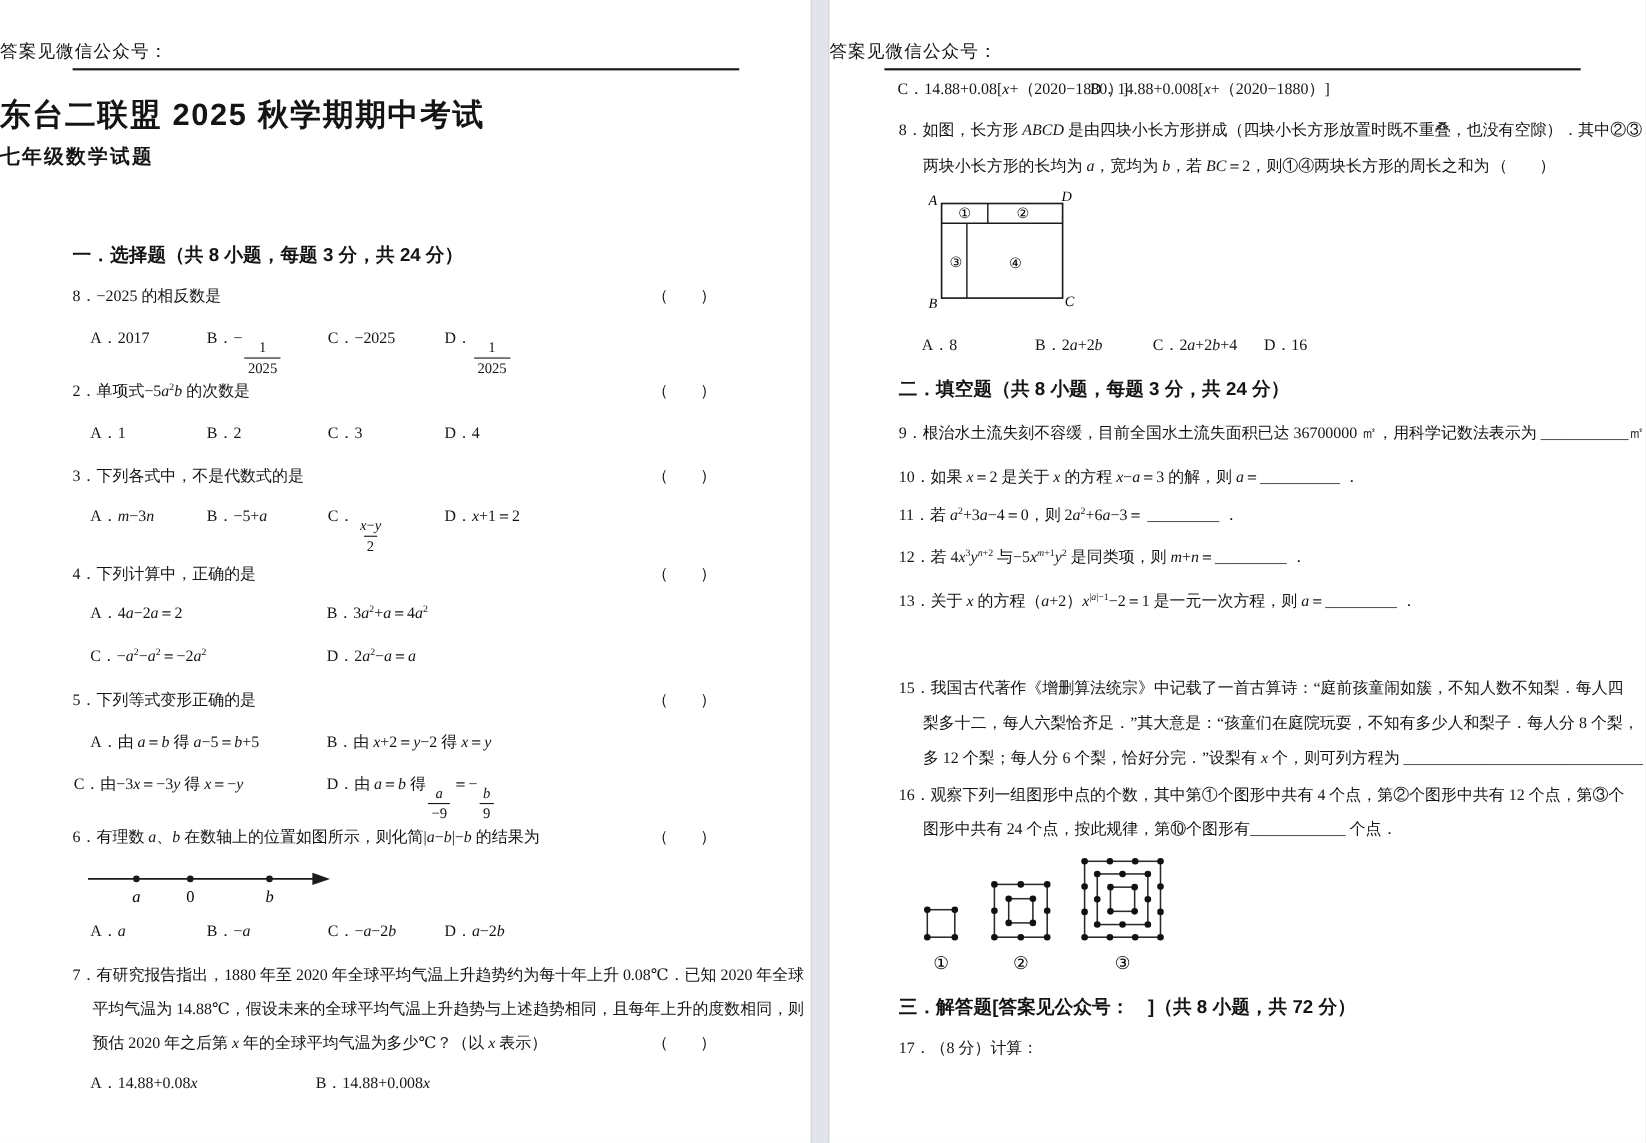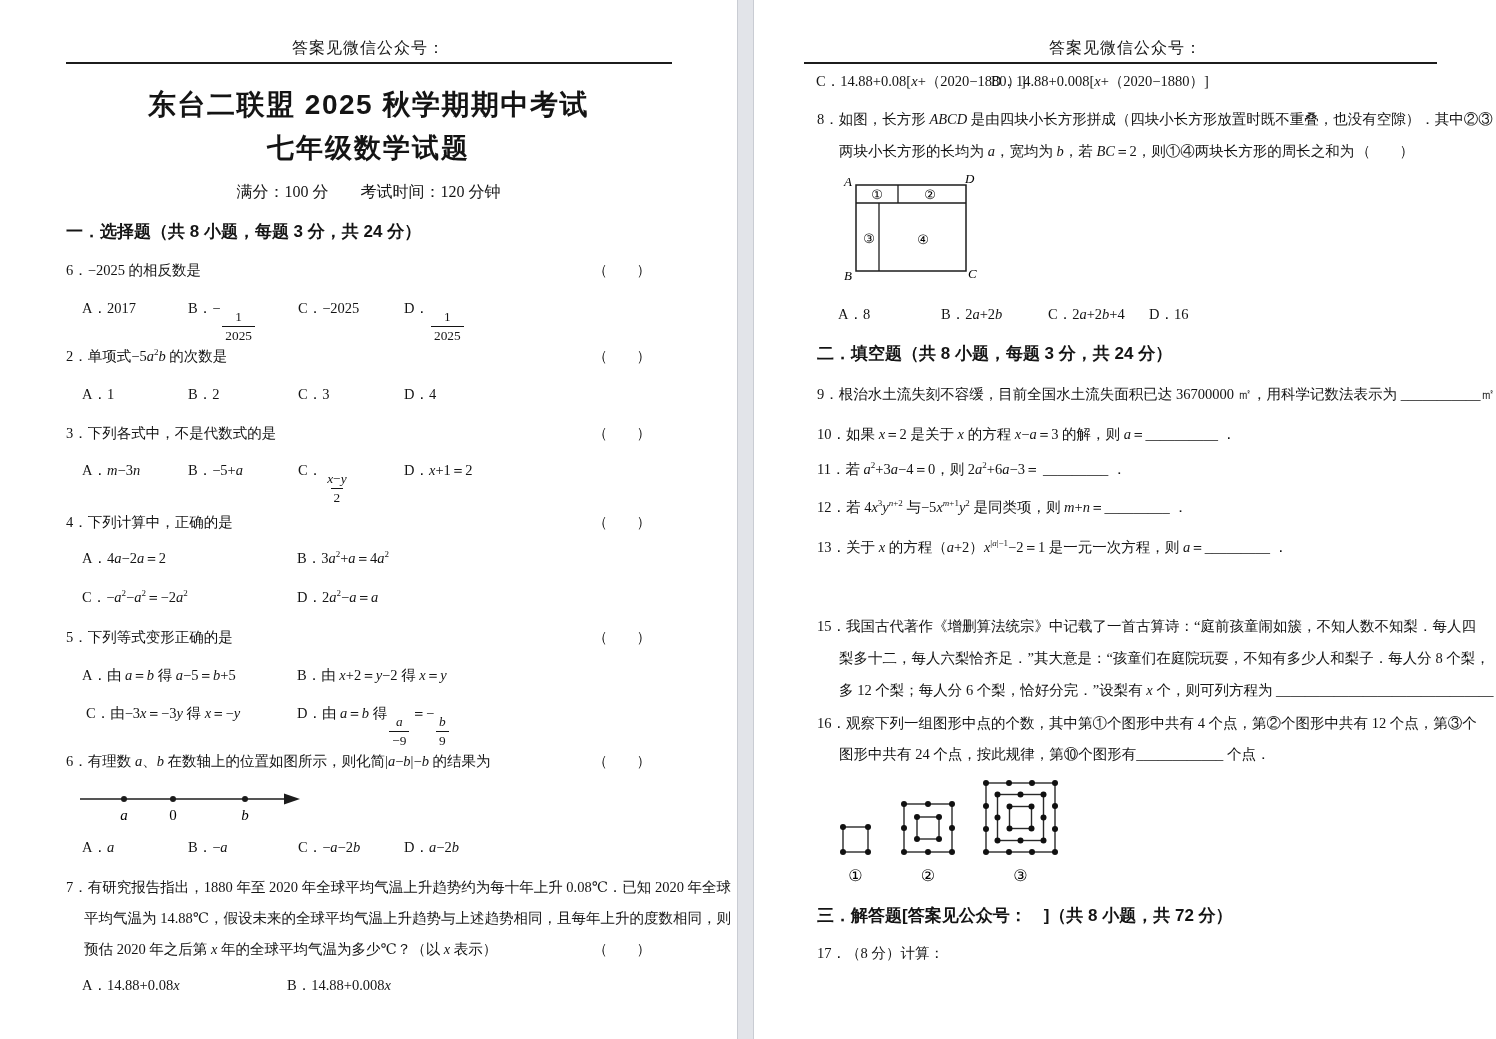--- a/index.html
+++ b/index.html
@@ -6,48 +6,47 @@
   body{
     width:1496px;height:1039px;position:relative;
     background:#e2e4e9;
     font-family:"Liberation Serif","DejaVu Serif",serif;
     color:#141414;font-size:14.5px;
   }
   .page{position:absolute;top:0;height:1039px;background:#ffffff;overflow:hidden;}
   #page-left{left:0;width:737px;border-right:1px solid #c9ccd3;}
   #page-right{left:753px;width:743px;border-left:1px solid #c9ccd3;}
   .t{position:absolute;white-space:nowrap;line-height:1.2;}
-  .center{left:0;width:100%;text-align:center;}
+  .center{left:0;width:100%;text-align:left;}
   .hei{font-family:"Liberation Sans","DejaVu Sans",sans-serif;font-weight:bold;}
   .rule{position:absolute;height:2px;background:#1c1c1c;}
   .title{font-size:28px;letter-spacing:1.5px;}
-  .subtitle{font-size:27px;letter-spacing:2px;}
+  .subtitle{font-size:18px;letter-spacing:2px;}
   .info{font-size:16px;}
   .header{font-size:16px;letter-spacing:1px;}
   .sec{font-size:17px;}
   sup{font-size:0.62em;line-height:0;}
   i{font-style:italic;}
   .frac{display:inline-flex;flex-direction:column;align-items:center;vertical-align:-0.62em;line-height:1;font-size:0.92em;margin:0 2px;}
   .frac .fn{padding:0 3px 2px;}
   .frac .fd{border-top:1.3px solid #141414;padding:2px 3px 0;}
   svg text{font-family:"Liberation Serif","DejaVu Serif",serif;}
 </style>
 </head>
 <body>
 
 <div class="page" id="page-left">
   <div class="t center header" style="top:38px">答案见微信公众号：</div>
   <div class="rule" style="top:62px;left:66px;width:606px"></div>
   <div class="t center hei title" style="top:88px">东台二联盟 2025 秋学期期中考试</div>
   <div class="t center hei subtitle" style="top:132px">七年级数学试题</div>
-  <div class="t center info" style="top:182px">满分：100 分　　考试时间：120 分钟</div>
 
   <div class="t hei sec" style="top:222px;left:66px">一．选择题（共 8 小题，每题 3 分，共 24 分）</div>
 
-  <div class="t" style="top:262px;left:66px">6．−2025 的相反数是</div>
+  <div class="t" style="top:262px;left:66px">8．−2025 的相反数是</div>
   <div class="t" style="top:262px;left:593px">（　　）</div>
   <div class="t" style="top:300px;left:82px">A．2017</div>
   <div class="t" style="top:300px;left:188px">B．−<span class="frac">
         <span class="fn">1</span>
         <span class="fd">2025</span>
       </span></div>
   <div class="t" style="top:300px;left:298px">C．−2025</div>
   <div class="t" style="top:300px;left:404px">D．<span class="frac">
         <span class="fn">1</span>
         <span class="fd">2025</span>
@@ -74,21 +73,21 @@
   <div class="t" style="top:514px;left:593px">（　　）</div>
   <div class="t" style="top:550px;left:82px">A．4<i>a</i>−2<i>a</i>＝2</div>
   <div class="t" style="top:550px;left:297px">B．3<i>a</i><sup>2</sup>+<i>a</i>＝4<i>a</i><sup>2</sup></div>
   <div class="t" style="top:589px;left:82px">C．−<i>a</i><sup>2</sup>−<i>a</i><sup>2</sup>＝−2<i>a</i><sup>2</sup></div>
   <div class="t" style="top:589px;left:297px">D．2<i>a</i><sup>2</sup>−<i>a</i>＝<i>a</i></div>
 
   <div class="t" style="top:629px;left:66px">5．下列等式变形正确的是</div>
   <div class="t" style="top:629px;left:593px">（　　）</div>
   <div class="t" style="top:667px;left:82px">A．由 <i>a</i>＝<i>b</i> 得 <i>a</i>−5＝<i>b</i>+5</div>
   <div class="t" style="top:667px;left:297px">B．由 <i>x</i>+2＝<i>y</i>−2 得 <i>x</i>＝<i>y</i></div>
-  <div class="t" style="top:705px;left:86px">C．由−3<i>x</i>＝−3<i>y</i> 得 <i>x</i>＝−<i>y</i></div>
+  <div class="t" style="top:705px;left:67px">C．由−3<i>x</i>＝−3<i>y</i> 得 <i>x</i>＝−<i>y</i></div>
   <div class="t" style="top:705px;left:297px">D．由 <i>a</i>＝<i>b</i> 得<span class="frac">
         <span class="fn"><i>a</i></span>
         <span class="fd">−9</span>
       </span>＝−<span class="frac">
         <span class="fn"><i>b</i></span>
         <span class="fd">9</span>
       </span></div>
 
   <div class="t" style="top:753px;left:66px">6．有理数 <i>a</i>、<i>b</i> 在数轴上的位置如图所示，则化简|<i>a</i>−<i>b</i>|−<i>b</i> 的结果为</div>
   <div class="t" style="top:753px;left:593px">（　　）</div>

